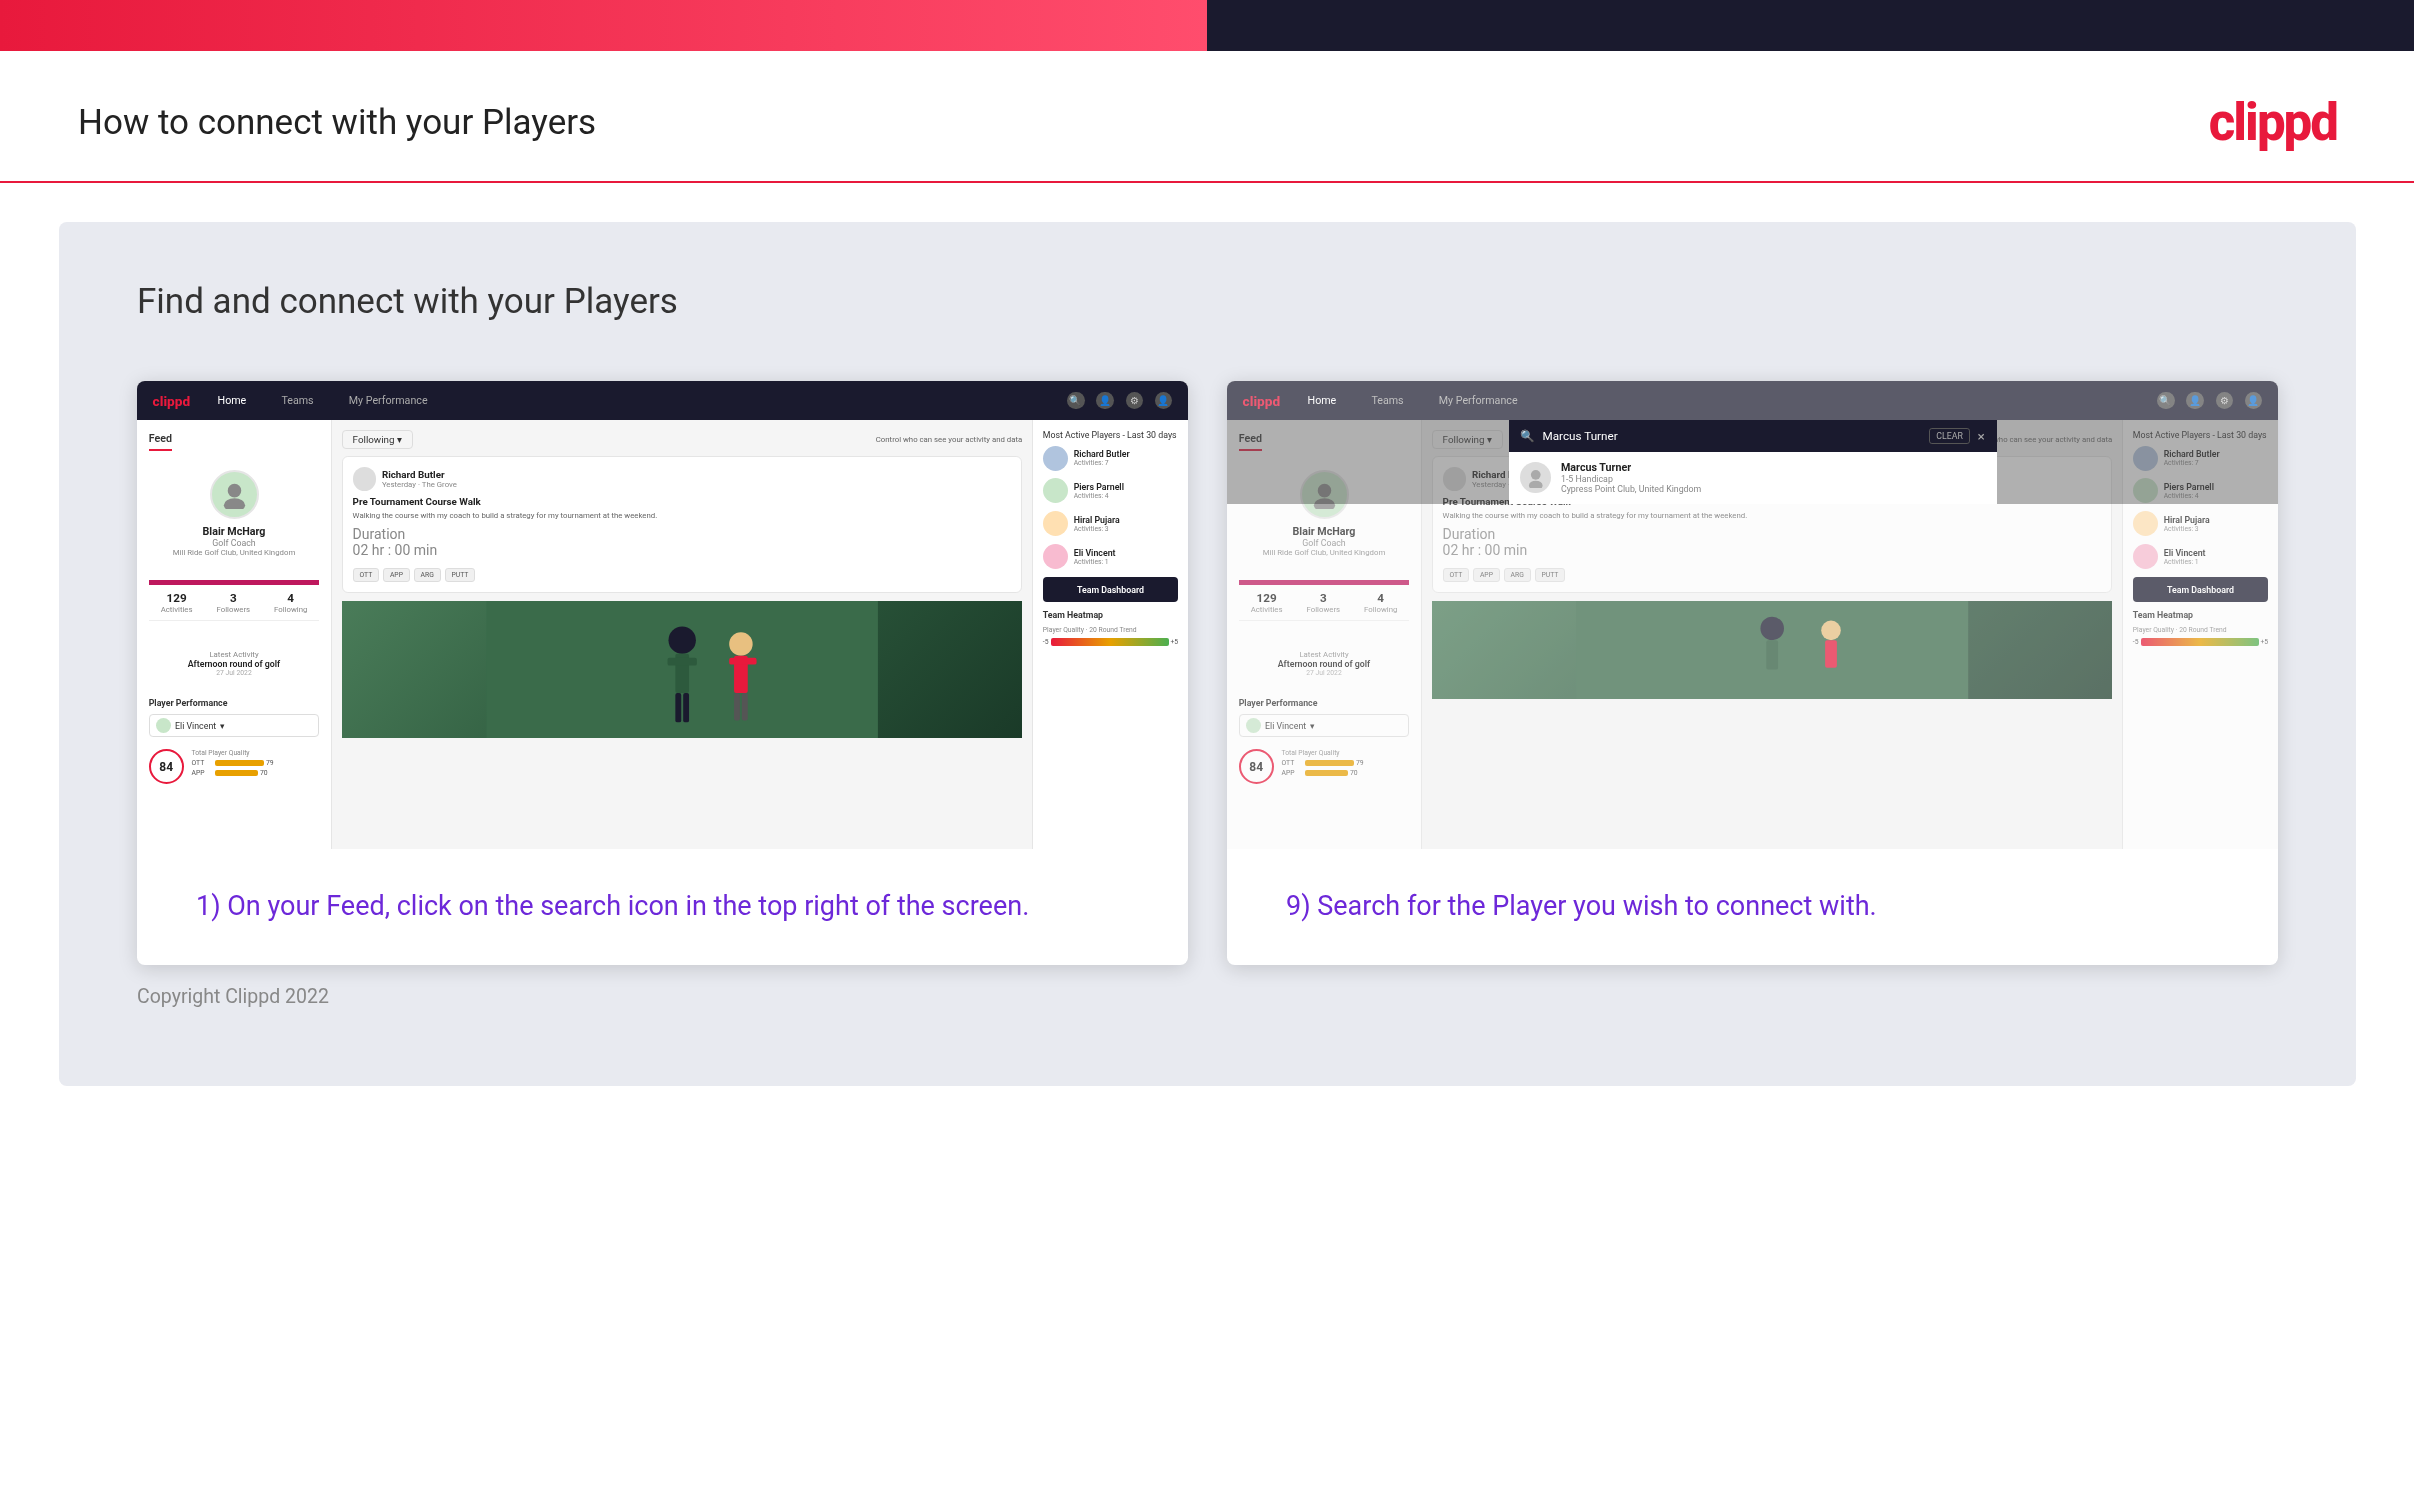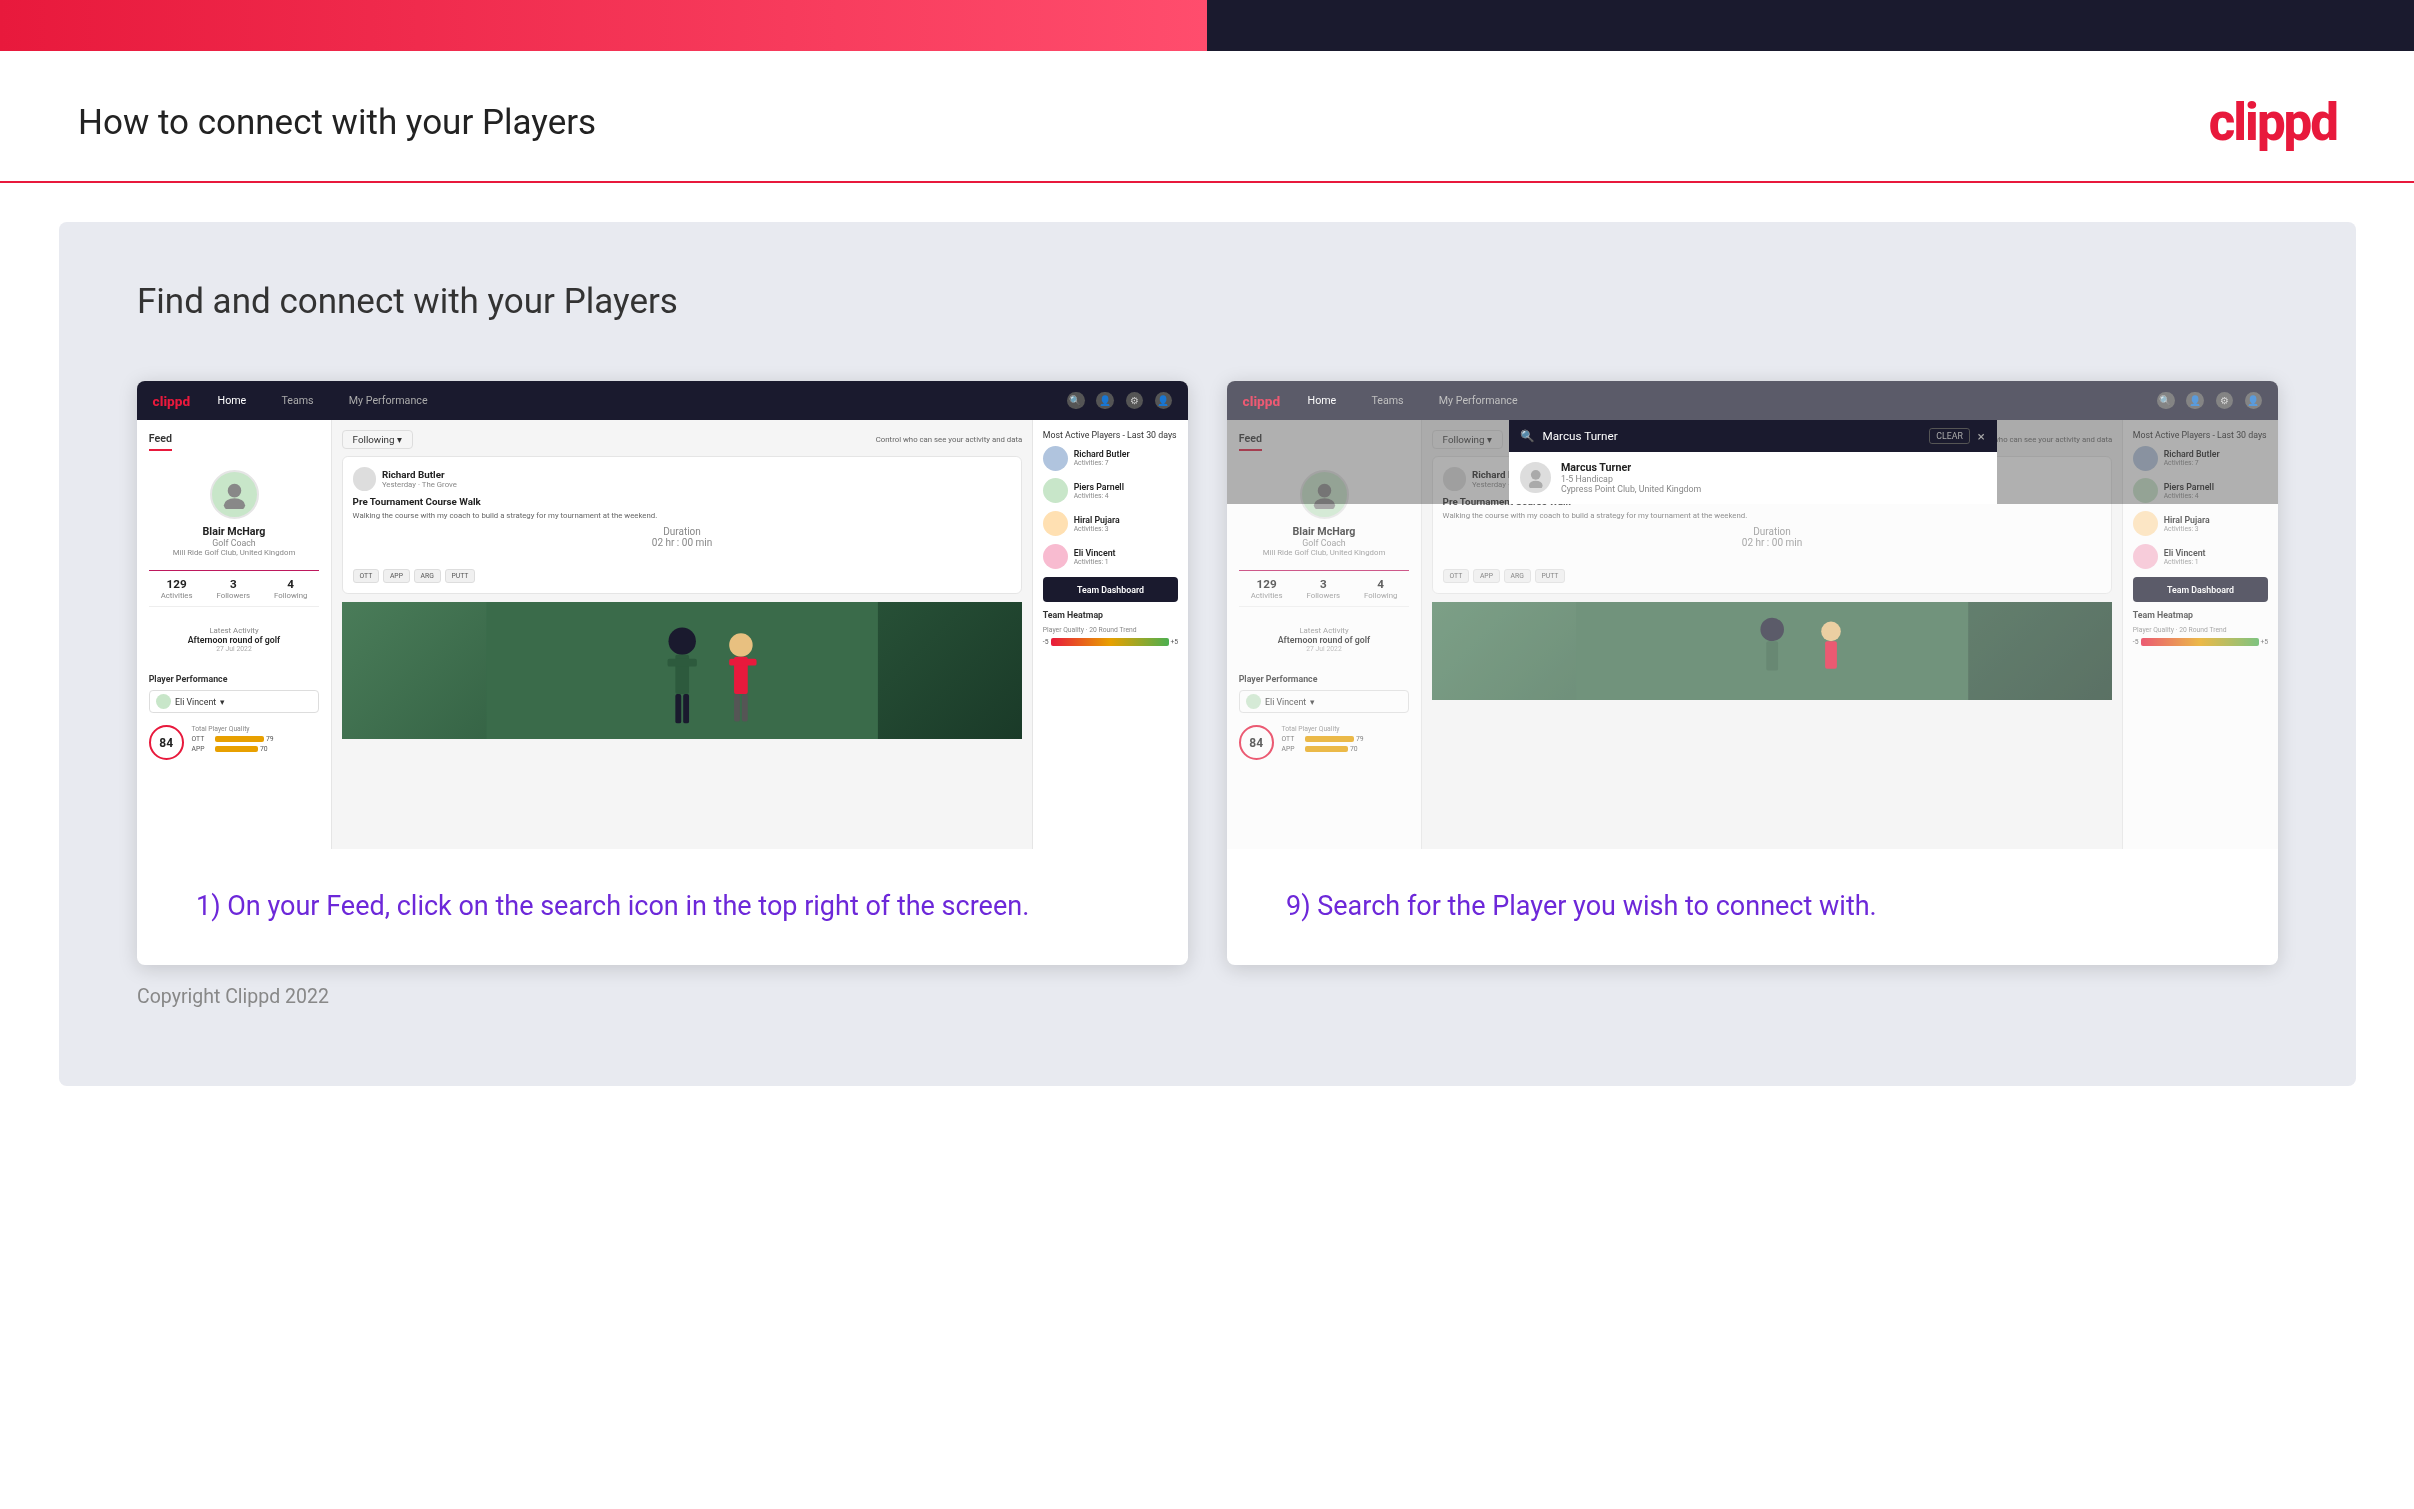--- a/index.html
+++ b/index.html
@@ -187,23 +187,23 @@
     }
 
     .profile-club {
       font-size: 7.8px;
       color: #888;
     }
 
     .stats-row {
       display: flex;
       justify-content: space-around;
-      margin: 13px 0;
+      margin: 23px 0;
       padding: 5.9px 0;
-      border-top: 1px solid #be185d;
+      border-top: 5px solid #be185d;
       border-bottom: 1px solid #eee;
     }
 
     .stat-item {
       text-align: center;
     }
 
     .stat-num {
       font-size: 11.7px;
       font-weight: 700;
@@ -349,24 +349,23 @@
       margin-bottom: 3.9px;
     }
 
     .activity-desc {
       font-size: 7.8px;
       color: #666;
       margin-bottom: 5.9px;
     }
 
     .activity-duration {
-      font-size: 10px;
+      font-size: 14px;
       color: #888;
-      margin-bottom: 21px;
-      text-align: center;
+      margin-bottom: 10px;
     }
 
     .activity-tags {
       display: flex;
       gap: 3.9px;
     }
 
     .tag {
       background: #f0f0f0;
       border: 1px solid #ddd;

